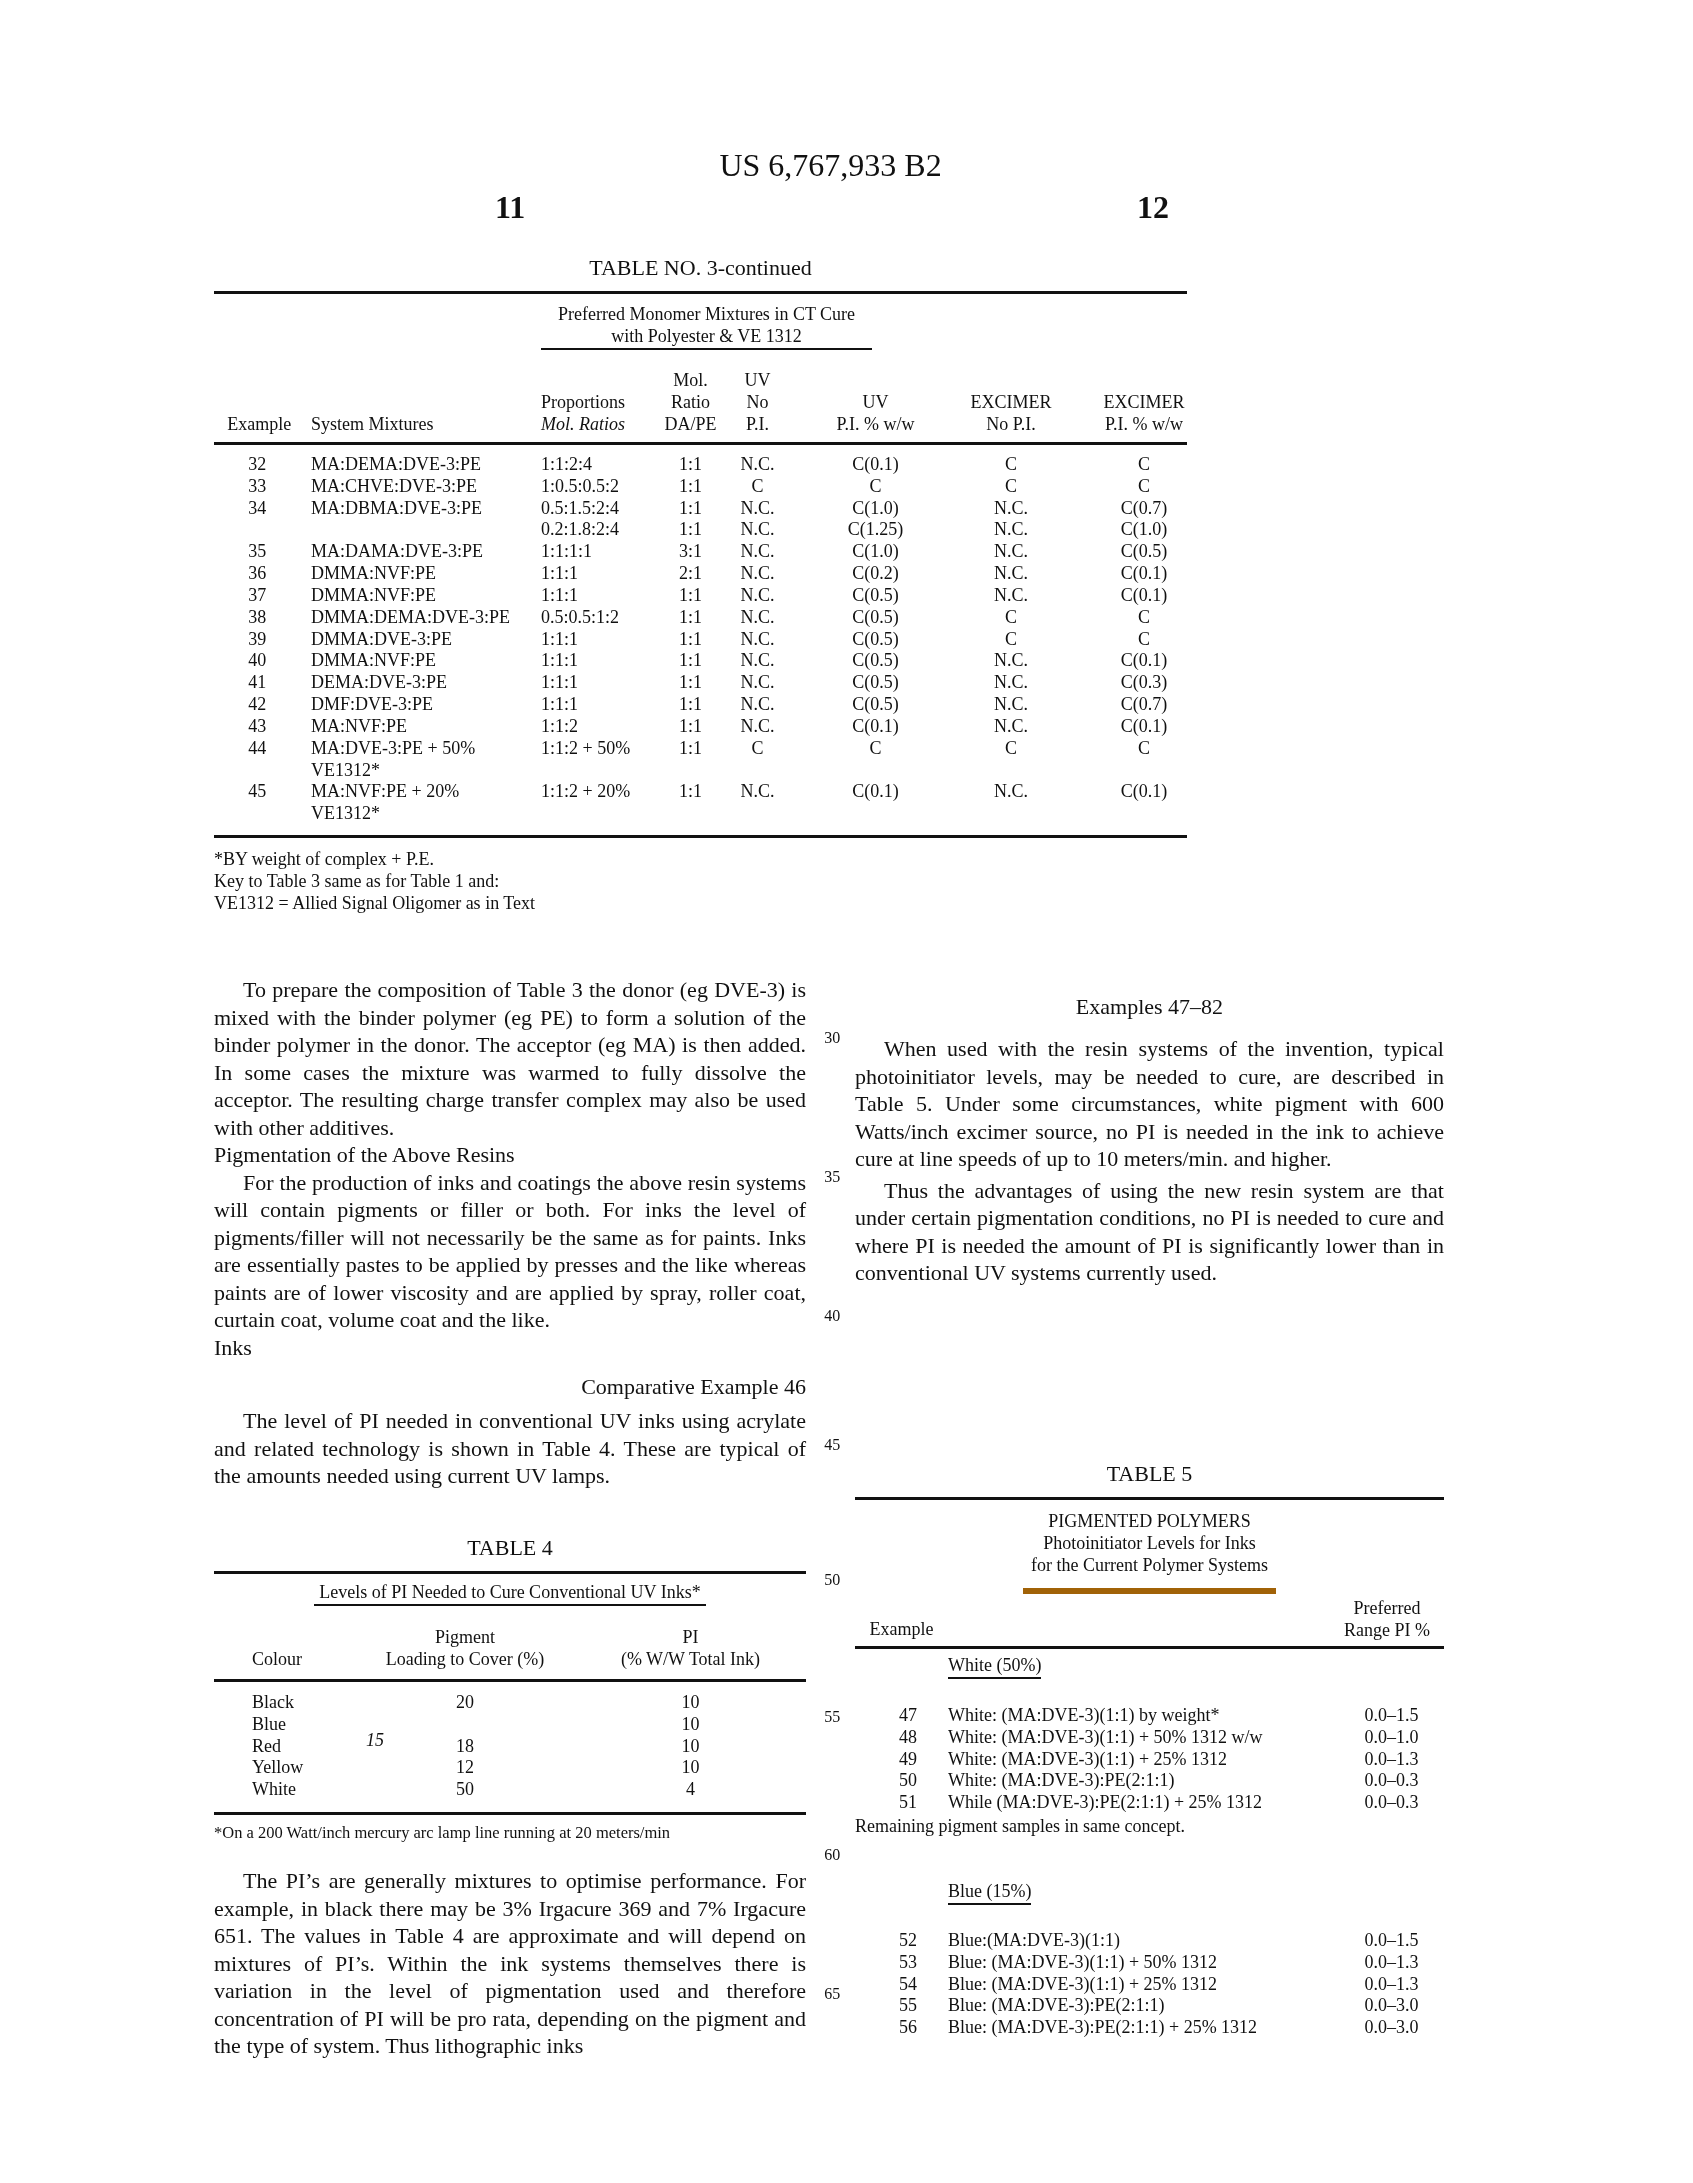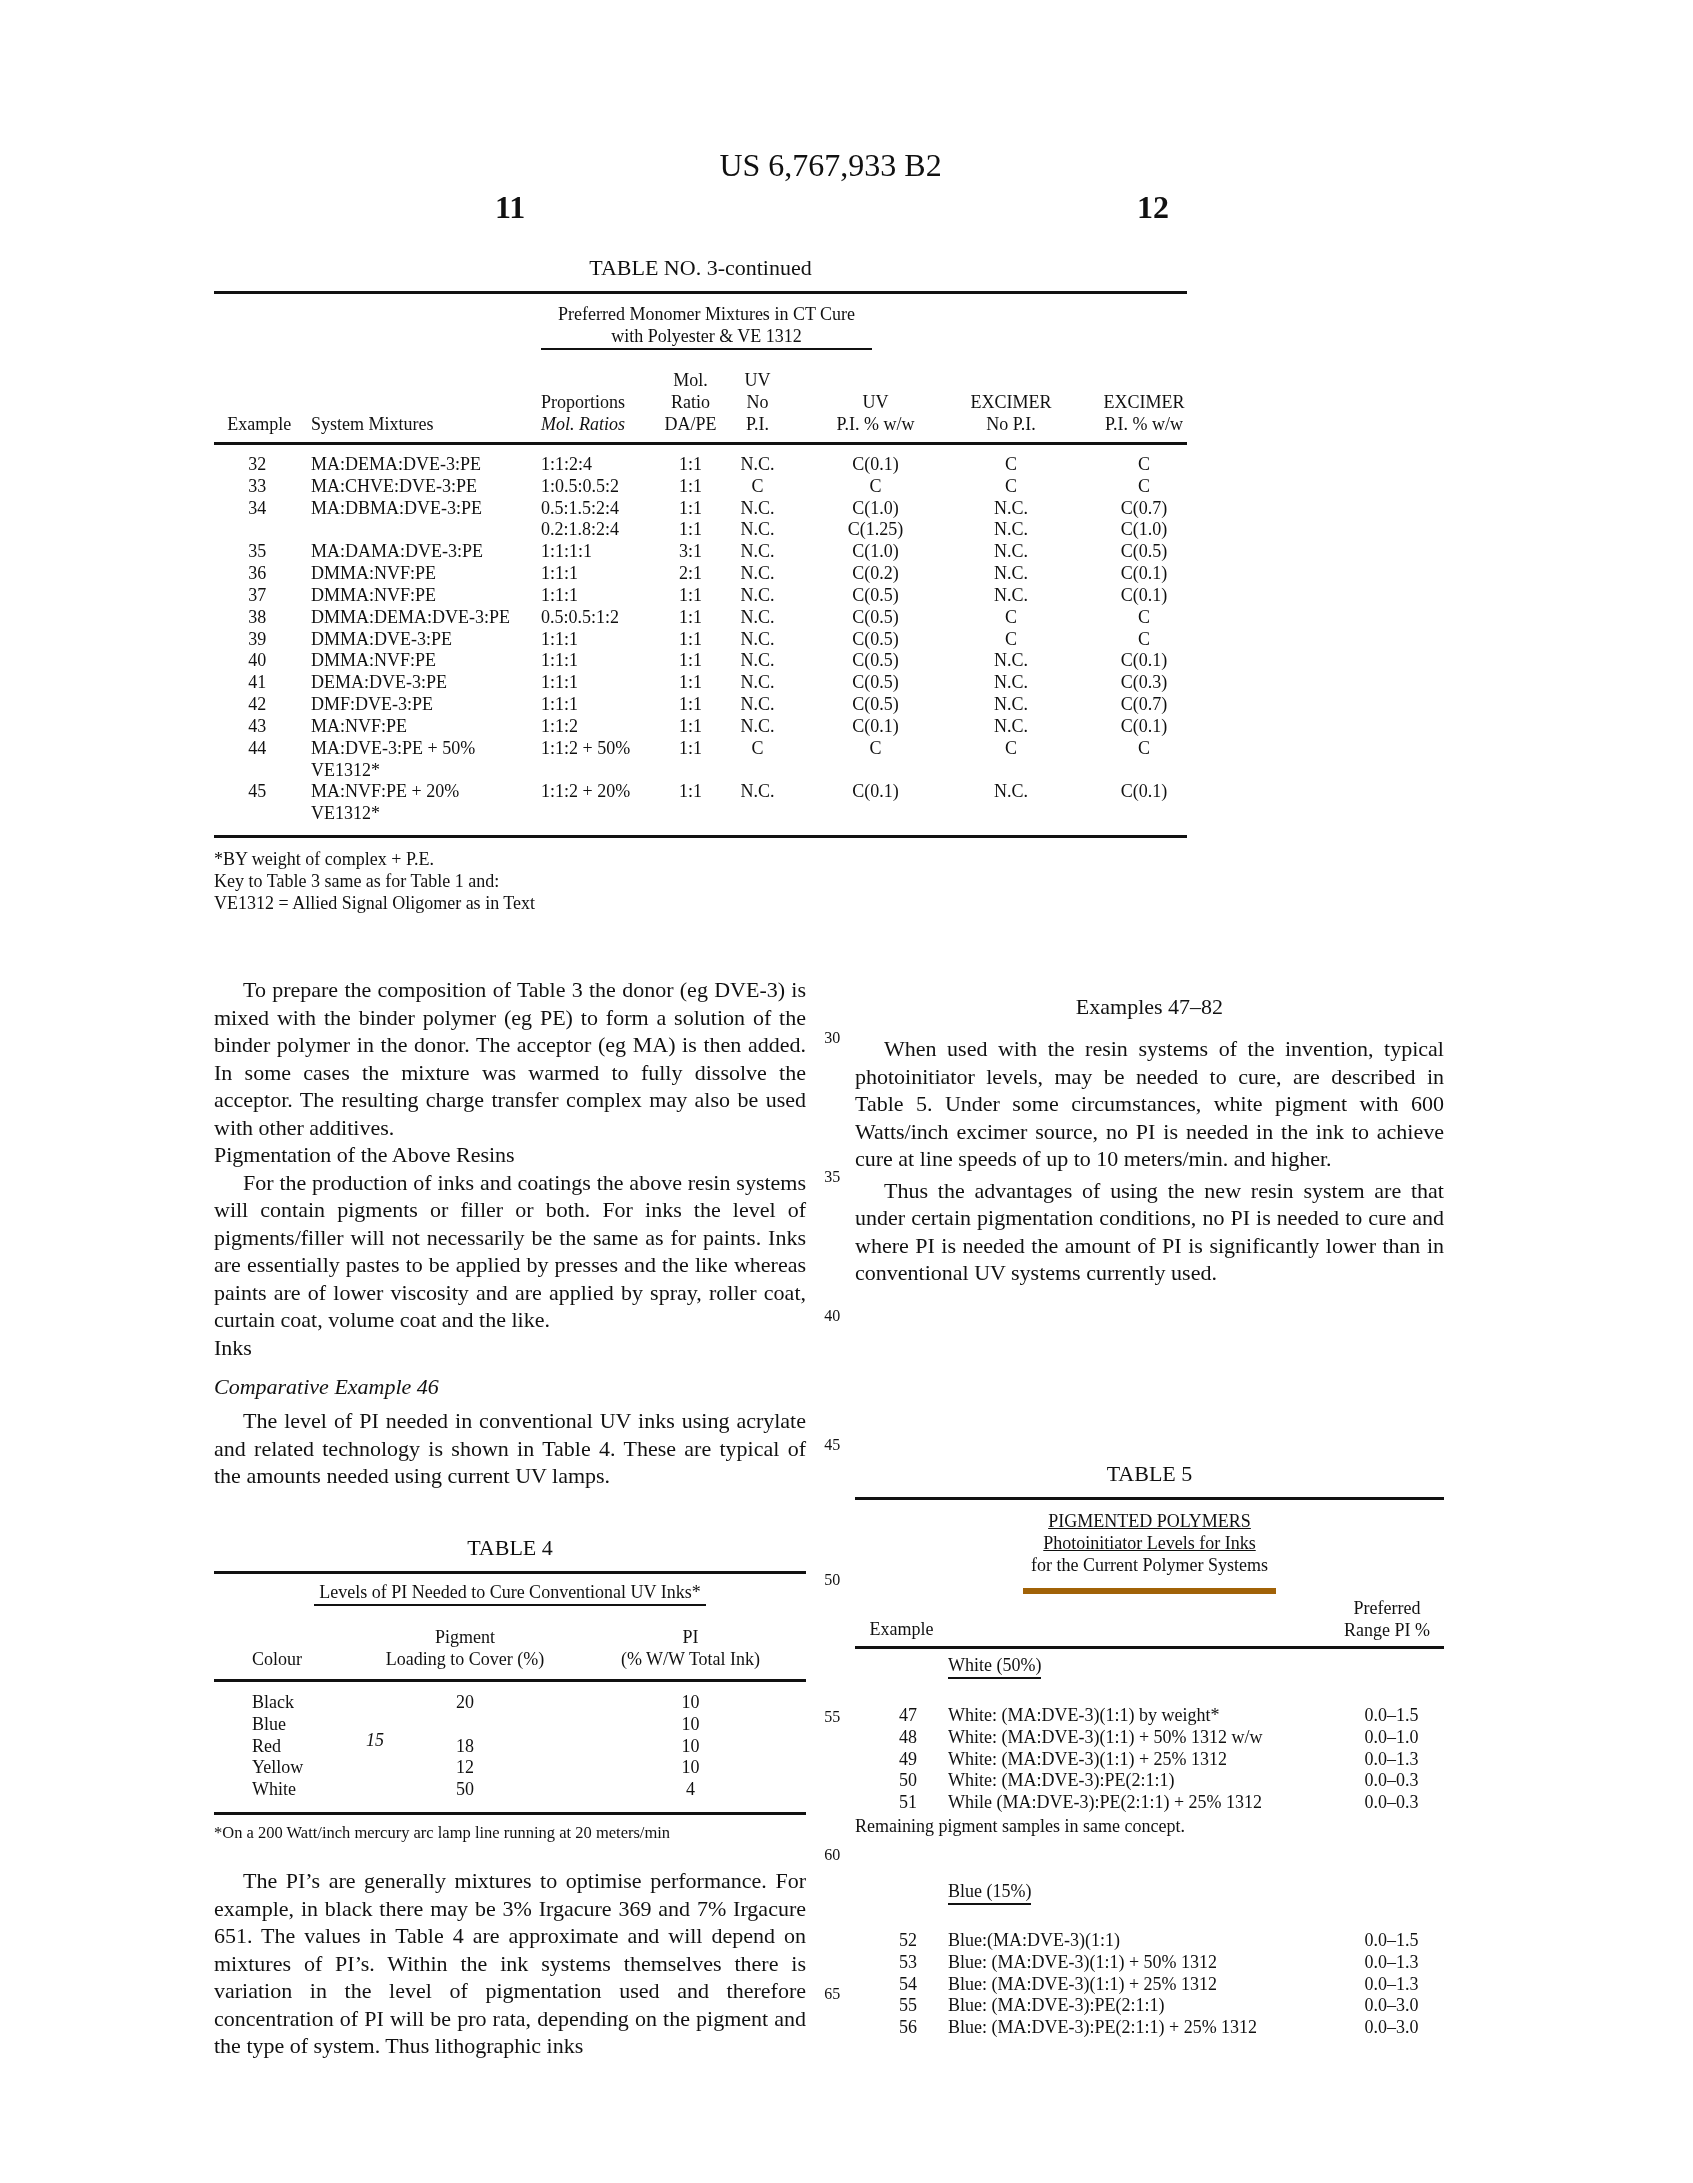--- a/index.html
+++ b/index.html
@@ -245,21 +245,21 @@
     <div>Key to Table 3 same as for Table 1 and:</div>
     <div>VE1312 = Allied Signal Oligomer as in Text</div>
   </div>
 </div>
 
 <div class="abs body-text" style="left:214px; top:976px; width:592px;">
   <p class="indent">To prepare the composition of Table 3 the donor (eg DVE-3) is mixed with the binder polymer (eg PE) to form a solution of the binder polymer in the donor. The acceptor (eg MA) is then added. In some cases the mixture was warmed to fully dissolve the acceptor. The resulting charge transfer complex may also be used with other additives.</p>
   <p>Pigmentation of the Above Resins</p>
   <p class="indent">For the production of inks and coatings the above resin systems will contain pigments or filler or both. For inks the level of pigments/filler will not necessarily be the same as for paints. Inks are essentially pastes to be applied by presses and the like whereas paints are of lower viscosity and are applied by spray, roller coat, curtain coat, volume coat and the like.</p>
   <p>Inks</p>
-  <p class="center" style="margin-top:12px; margin-bottom:6.6px; text-align:left;font-style:italic;">Comparative Example 46</p>
+  <p class="center" style="margin-top:12px; margin-bottom:6.6px; text-align:right;">Comparative Example 46</p>
   <p class="indent">The level of PI needed in conventional UV inks using acrylate and related technology is shown in Table 4. These are typical of the amounts needed using current UV lamps.</p>
 </div>
 
 <div class="abs" style="left:214px; top:1535px; width:592px;">
   <div class="center" style="font-size:22px; line-height:26.5px;">TABLE 4</div>
   <div class="rule-thick" style="left:0; top:36px; width:592px;"></div>
   <div class="abs small center" style="left:0; top:46px; width:592px;">
     <span style="display:inline-block; border-bottom:2px solid #111; padding:0 5.3px 1.3px;">Levels of PI Needed to Cure Conventional UV Inks*</span>
   </div>
   <div class="abs small" style="left:0; top:91px; width:592px; height:46px;">
@@ -318,21 +318,21 @@
 
 <div class="abs body-text" style="left:855px; top:976px; width:589px;">
   <p style="text-align:center; margin-top:17px; margin-bottom:14.6px;">Examples 47–82</p>
   <p class="indent">When used with the resin systems of the invention, typical photoinitiator levels, may be needed to cure, are described in Table 5. Under some circumstances, white pigment with 600 Watts/inch excimer source, no PI is needed in the ink to achieve cure at line speeds of up to 10 meters/min. and higher.</p>
   <p class="indent" style="margin-top:4px;">Thus the advantages of using the new resin system are that under certain pigmentation conditions, no PI is needed to cure and where PI is needed the amount of PI is significantly lower than in conventional UV systems currently used.</p>
 </div>
 
 <div class="abs" style="left:855px; top:1461px; width:589px;">
   <div class="center" style="font-size:22px; line-height:26.5px;">TABLE 5</div>
   <div class="rule-thick" style="left:0; top:36px; width:589px;"></div>
-  <div class="abs small center" style="left:0; top:49px; width:589px;text-decoration:underline;">
+  <div class="abs small center" style="left:0; top:49px; width:589px;">
     <div>PIGMENTED POLYMERS</div>
     <div>Photoinitiator Levels for Inks</div>
     <div><span style="display:inline-block; border-bottom:6px solid #a16207; padding:0 8px 12px;">for the Current Polymer Systems</span></div>
   </div>
   <div class="abs small" style="left:14.6px; top:157px;">Example</div>
   <div class="abs small center" style="left:476px; width:112px; top:136px;">
     <div>Preferred</div>
     <div>Range PI %</div>
   </div>
   <div class="rule-thick" style="left:0; top:185px; width:589px;"></div>

